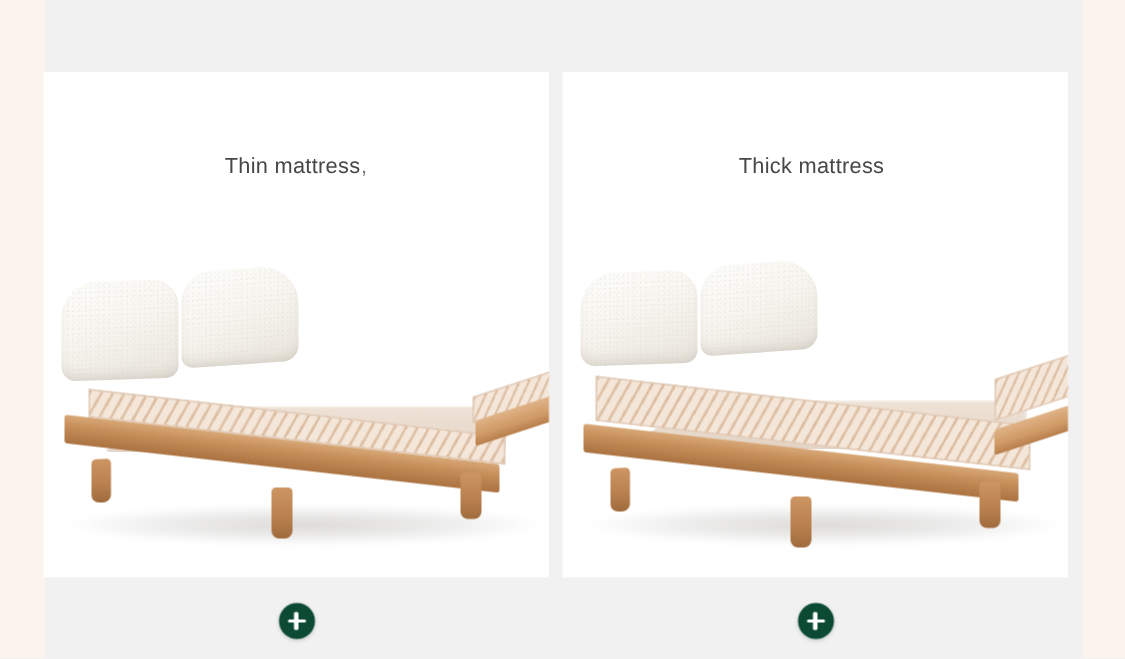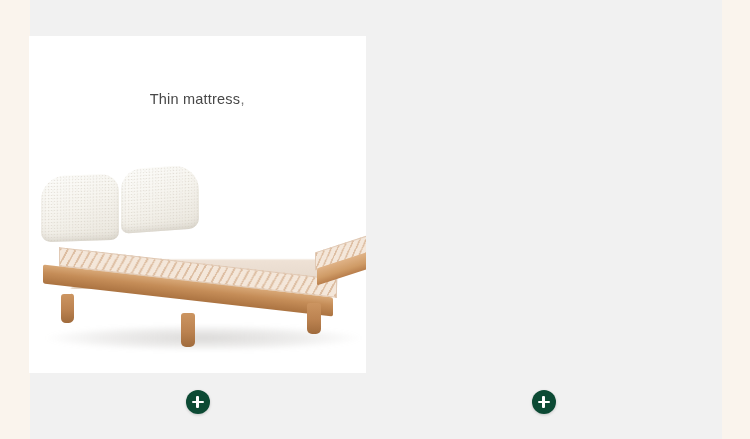--- a/index.html
+++ b/index.html
@@ -37,21 +37,21 @@
   .options-row {
     position: absolute;
     left: 29px;
     top: 32px;
     right: 29px;
     height: 385px;
   }
 
   .option-card {
     position: absolute;
-    top: 4px;
+    top: 16px;
     width: 337px;
     height: 385px;
     text-decoration: underline;
   }
   .option-card.first  { left: 0; }
   .option-card.second { left: 346px; }
 
   .card-media {
     position: relative;
     width: 337px;
@@ -278,20 +278,43 @@
       <div class="add-row">
         <button class="add-button" aria-label="Thin mattress">
           <span class="plus-h"></span>
           <span class="plus-v"></span>
         </button>
       </div>
     </div>
 
     <div class="option-card second">
 
+      <div class="card-media">
+
+        <div class="card-label"><span>Thick mattress</span><span class="clipped-glyph"></span></div>
+
+        <div class="bed thick">
+          <div class="shadow"></div>
+
+          <div class="cushion cushion-left"></div>
+          <div class="cushion cushion-right"></div>
+
+          <div class="mattress-top"></div>
+
+          <div class="mattress-band" style="left:22px;top:92px;width:288px;height:28px;transform:skewY(6.5deg);"></div>
+          <div class="mattress-band" style="left:288px;top:68px;width:58px;height:26px;transform:skewY(-18deg);"></div>
+
+          <div class="rail front" style="top:124px;"></div>
+          <div class="rail right" style="top:102px;"></div>
+
+          <div class="leg l1" style="top:137px;"></div>
+          <div class="leg l2" style="top:156px;"></div>
+          <div class="leg l3" style="top:146px;"></div>
+        </div>
+      </div>
 
       <div class="add-row">
         <button class="add-button" aria-label="Thick mattress">
           <span class="plus-h"></span>
           <span class="plus-v"></span>
         </button>
       </div>
     </div>
 
   </div>

